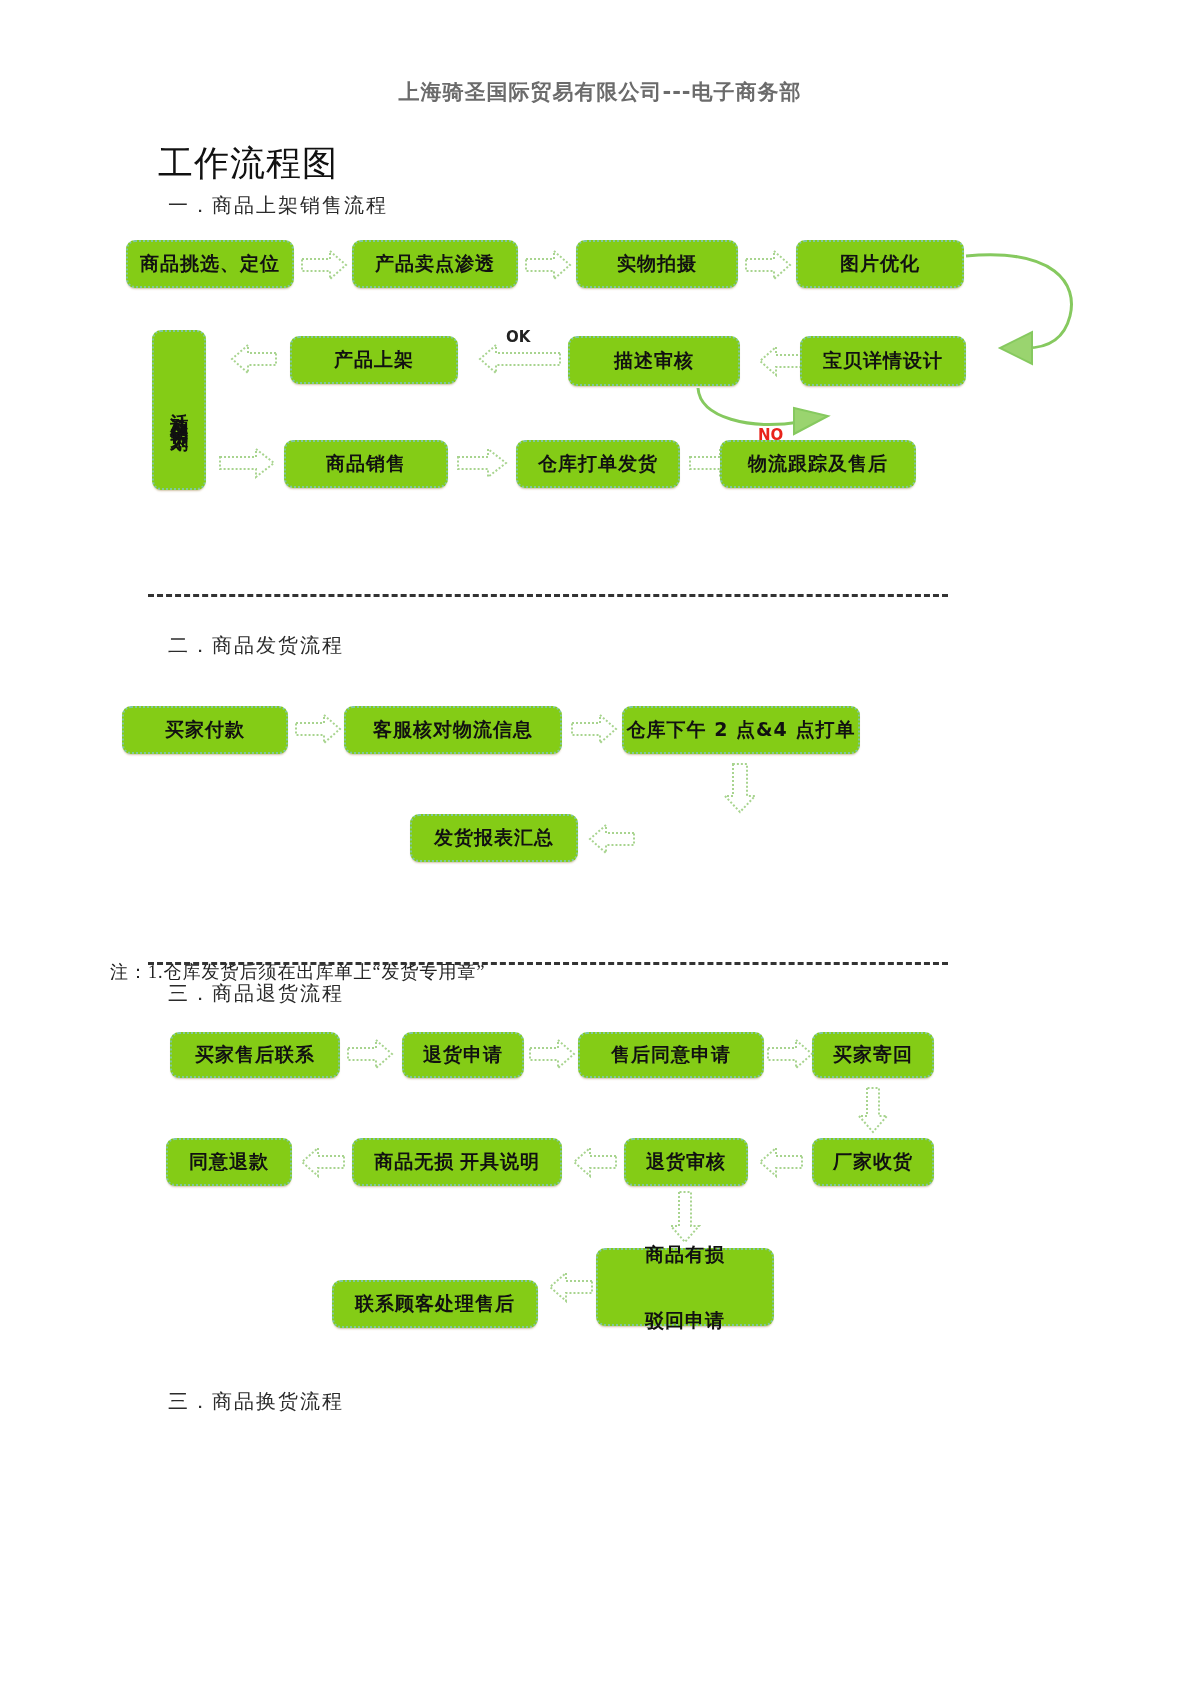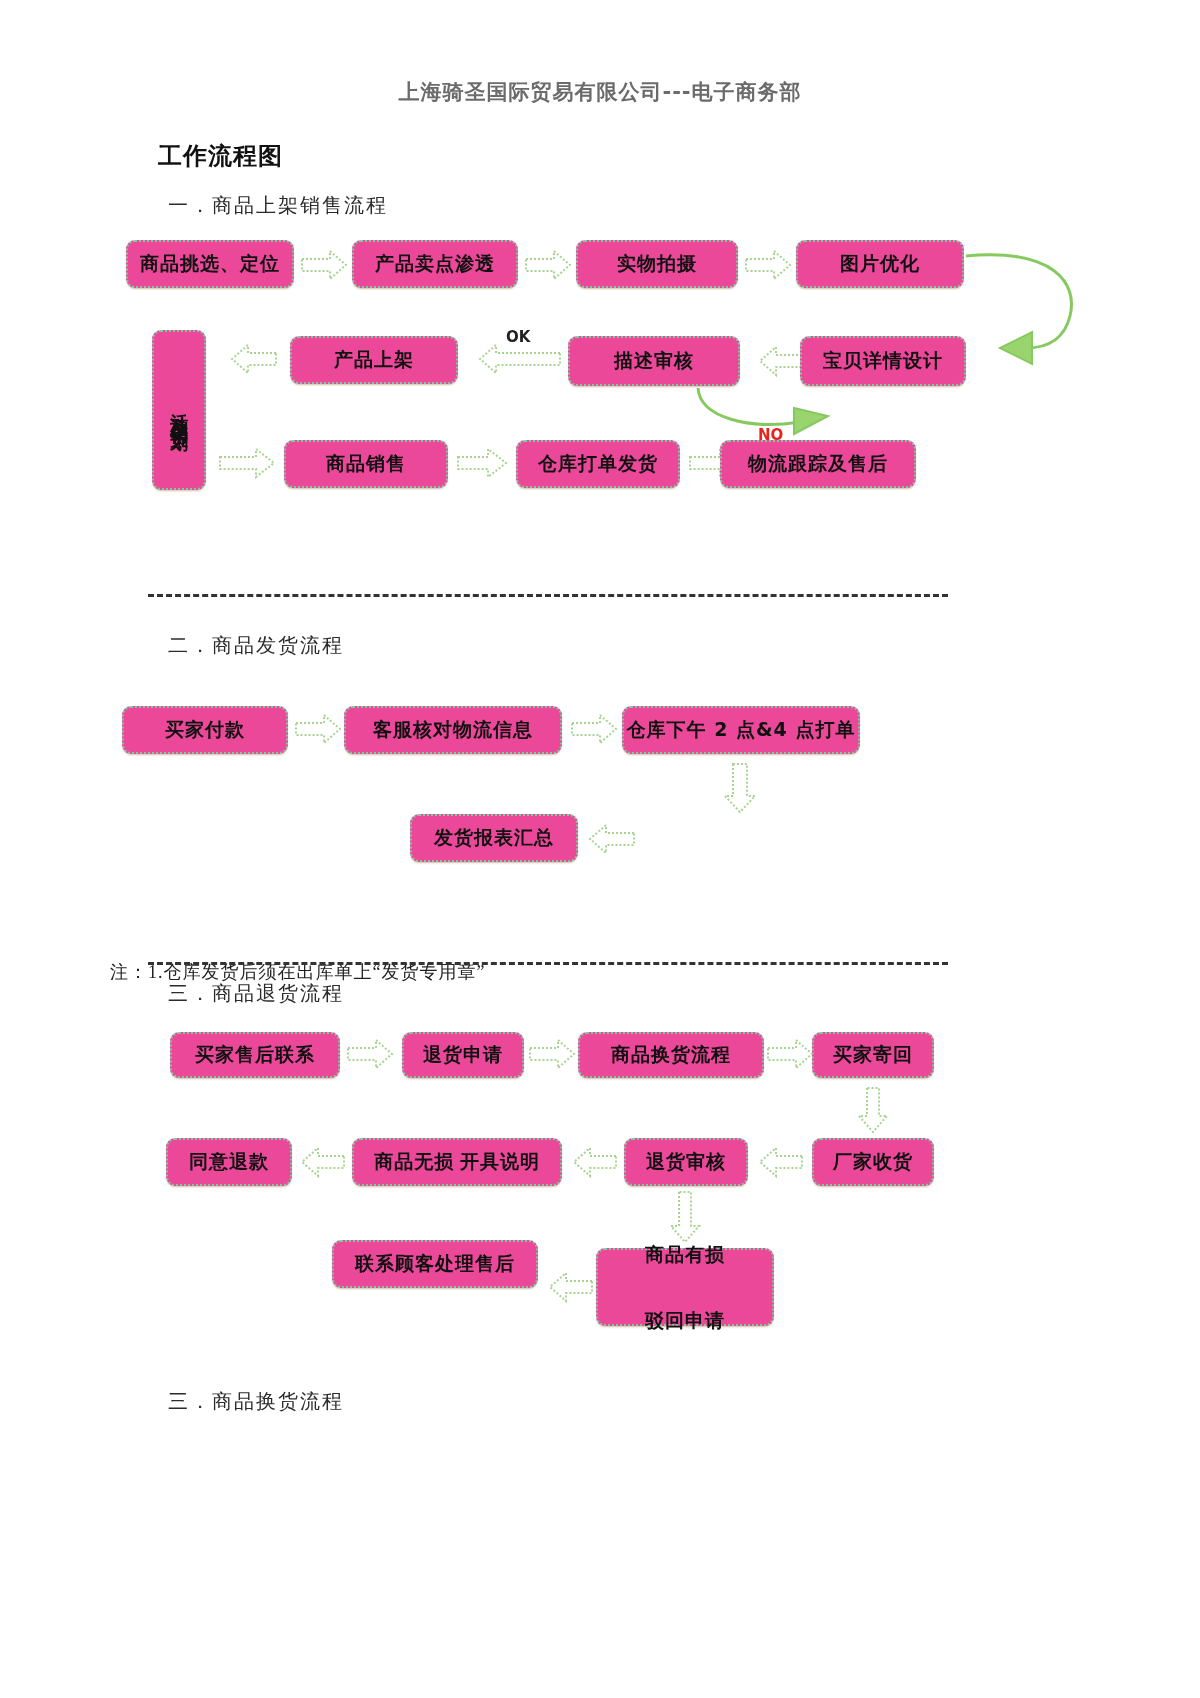--- a/index.html
+++ b/index.html
@@ -17,21 +17,21 @@
   .doc-header{
     position:absolute;left:0;top:78px;width:1200px;
     text-align:center;
     font-family:"DejaVu Sans","Liberation Sans",sans-serif;
     font-size:21px;font-weight:700;color:#6b6b6b;
     letter-spacing:1px;
   }
   .doc-title{
     position:absolute;left:158px;top:140px;
     font-family:"DejaVu Sans","Liberation Sans",sans-serif;
-    font-size:24px;font-weight:700;color:#111;
+    font-size:35px;font-weight:400;color:#111;
     letter-spacing:1px;
   }
   .section-heading{
     position:absolute;
     font-family:"Liberation Serif",serif;
     font-size:20px;color:#2b2b2b;letter-spacing:2px;
     white-space:nowrap;
   }
   .note-line{
     position:absolute;
@@ -48,21 +48,21 @@
     border-image:none;
   }
   .sep::after{content:"";}
 
   
   .box{
     position:absolute;
     box-sizing:border-box;
     border:2px dotted #7fc8a0;
     border-radius:9px;
-    background:#ec4899;
+    background:#84cc16;
     box-shadow:0 2px 2px -1px rgba(150,120,60,.45);
     display:flex;align-items:center;justify-content:center;
     font-family:"DejaVu Sans","Liberation Sans",sans-serif;
     font-weight:700;font-size:19px;color:#111;
     letter-spacing:1px;
     text-align:center;
     line-height:1.35;
   }
   .box.two-line{line-height:1.5;gap:38px;}
   .box.vertical{
@@ -230,21 +230,21 @@
     <svg width="48" height="32" viewBox="0 0 48 32">
         <path d="M2 10 L30 10 L30 2 L46 16 L30 30 L30 22 L2 22 Z"></path>
       </svg>
   </div>
   <div class="box" style="left:402px;top:1032px;width:122px;height:46px;">退货申请</div>
   <div class="arrow" style="left:528px;top:1038px;">
     <svg width="48" height="32" viewBox="0 0 48 32">
         <path d="M2 10 L30 10 L30 2 L46 16 L30 30 L30 22 L2 22 Z"></path>
       </svg>
   </div>
-  <div class="box" style="left:578px;top:1032px;width:186px;height:46px;">商品换货流程</div>
+  <div class="box" style="left:578px;top:1032px;width:186px;height:46px;">售后同意申请</div>
   <div class="arrow" style="left:766px;top:1038px;">
     <svg width="48" height="32" viewBox="0 0 48 32">
         <path d="M2 10 L30 10 L30 2 L46 16 L30 30 L30 22 L2 22 Z"></path>
       </svg>
   </div>
   <div class="box" style="left:812px;top:1032px;width:122px;height:46px;">买家寄回</div>
 
   <div class="arrow" style="left:856px;top:1086px;">
     <svg width="34" height="48" viewBox="0 0 34 48">
         <path d="M11 2 L11 30 L3 30 L17 46 L31 30 L23 30 L23 2 Z"></path>
@@ -279,17 +279,17 @@
 
   <div class="box two-line" style="left:596px;top:1248px;width:178px;height:78px;flex-direction:column;">
     <span>商品有损</span>
     <span>驳回申请</span>
   </div>
   <div class="arrow" style="left:538px;top:1270px;">
     <svg width="56" height="34" viewBox="0 0 56 34">
         <path d="M54 11 L28 11 L28 3 L12 17 L28 31 L28 23 L54 23 Z"></path>
       </svg>
   </div>
-  <div class="box" style="left:332px;top:1240px;width:206px;height:48px;">联系顾客处理售后</div>
+  <div class="box" style="left:332px;top:1280px;width:206px;height:48px;">联系顾客处理售后</div>
 
   <div class="section-heading" style="left:168px;top:1388px;">三．商品换货流程</div>
 
 </div>
 
 </body></html>

